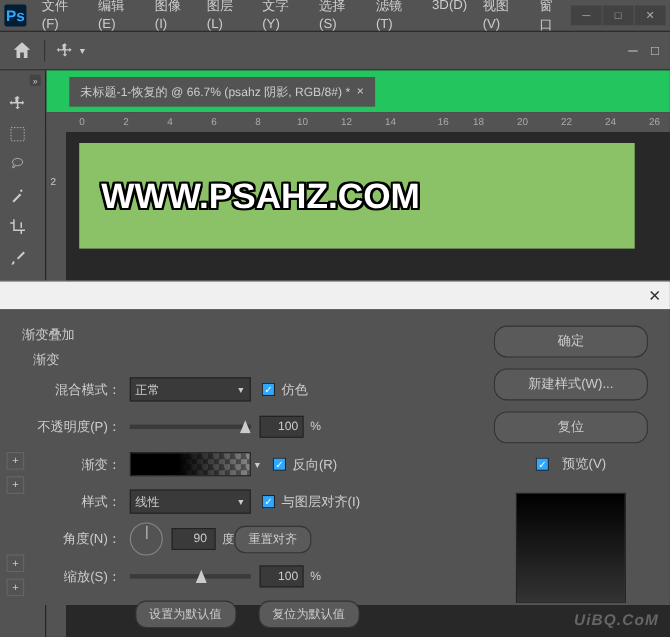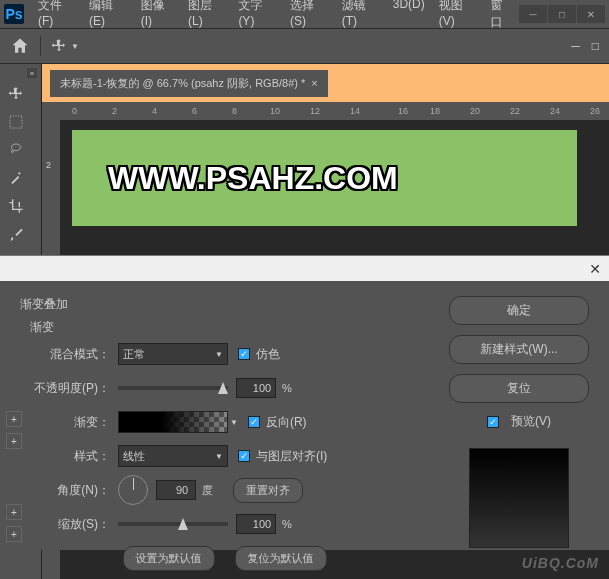--- a/index.html
+++ b/index.html
@@ -12,27 +12,27 @@
 .win-btn { width: 28px; height: 18px; background: #424242; display: flex; align-items: center; justify-content: center; color: #aaa; font-size: 10px; }
 .toolbar { background: #535353; height: 36px; display: flex; align-items: center; padding: 0 10px; border-top: 1px solid #2a2a2a; border-bottom: 1px solid #2a2a2a; }
 .home-icon { width: 20px; height: 20px; }
 .divider-v { width: 1px; height: 20px; background: #333; margin: 0 10px; }
 .tool-select { display: flex; align-items: center; gap: 4px; }
 .main-area { display: flex; height: calc(100% - 64px); }
 .left-tools { width: 42px; background: #535353; padding: 4px; display: flex; flex-direction: column; gap: 4px; border-right: 1px solid #222; position: relative; }
 .expand-btn { width: 10px; height: 10px; font-size: 8px; background: #444; display: flex; align-items: center; justify-content: center; }
 .tool-btn { width: 24px; height: 24px; display: flex; align-items: center; justify-content: center; font-size: 14px; }
 .canvas-area { flex: 1; background: #282828; display: flex; flex-direction: column; }
-.tab-bar { height: 38px; background: #fdba74; display: flex; align-items: center; padding-left: 8px; }
+.tab-bar { height: 38px; background: #22c55e; display: flex; align-items: center; padding-left: 21px; }
 .doc-tab { background: #535353; padding: 6px 10px; font-size: 11px; display: flex; align-items: center; gap: 6px; }
 .ruler-h { height: 18px; background: #535353; position: relative; display: flex; align-items: center; font-size: 9px; color: #aaa; }
 .ruler-tick { position: absolute; font-size: 9px; }
 .canvas-content { flex: 1; background: #282828; padding: 10px 10px 10px 30px; position: relative; }
 .ruler-v { position: absolute; left: 0; top: 0; width: 18px; height: 100%; background: #535353; font-size: 9px; }
-.artboard { background: #8bc267; width: 505px; height: 96px; display: flex; align-items: center; padding-left: 36px; }
+.artboard { background: #8bc267; width: 505px; height: 96px; display: flex; align-items: center; padding-left: 20px; }
 .artboard-text { color: #fff; font-size: 32px; font-weight: bold; text-shadow: 2px 2px 0 #000, -2px -2px 0 #000, 2px -2px 0 #000, -2px 2px 0 #000, 2px 0 0 #000, -2px 0 0 #000, 0 2px 0 #000, 0 -2px 0 #000; }
 
 .dialog { position: absolute; left: 0; top: 255px; width: 609px; height: 295px; background: #535353; border-top: 1px solid #777; }
 .dialog-header { height: 25px; background: #f0f0f0; display: flex; justify-content: flex-end; align-items: center; padding: 0 8px; }
 .dialog-close { color: #333; font-size: 14px; cursor: pointer; }
 .dialog-body { display: flex; padding: 15px 20px; gap: 20px; }
 .dialog-left { flex: 1; }
 .section-title { font-size: 12px; margin-bottom: 6px; }
 .form-row { display: flex; align-items: center; margin-bottom: 10px; height: 24px; }
 .form-label { width: 90px; text-align: right; margin-right: 8px; font-size: 12px; }
@@ -214,21 +214,21 @@
         </div>
       </div>
 
       <div class="form-row">
         <span class="form-label">角度(N)：</span>
         <div class="angle-dial">
             <div class="angle-line"></div>
           </div>
         <input class="num-input" value="90" style="">
         <span class="unit">度</span>
-        <button class="btn-small" style="margin-left:20px">重置对齐</button>
+        <button class="btn-small" style="">重置对齐</button>
       </div>
 
       <div class="form-row">
         <span class="form-label">缩放(S)：</span>
         <div class="slider-track">
             <div class="slider-thumb" style="left:60px"></div>
           </div>
         <input class="num-input" value="100" style="">
         <span class="unit">%</span>
       </div>

